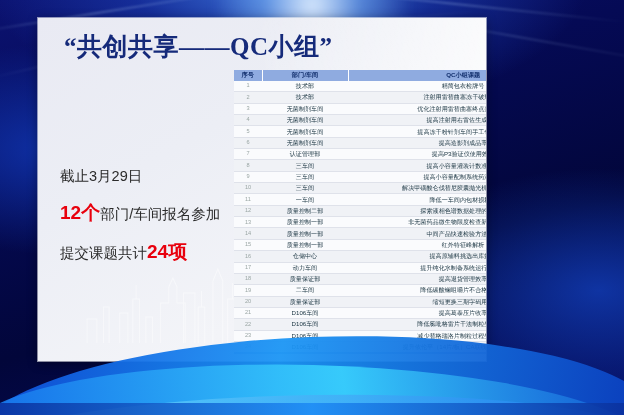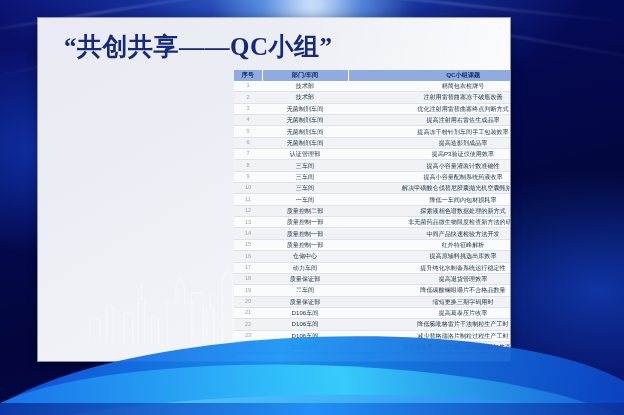--- a/index.html
+++ b/index.html
@@ -42,21 +42,20 @@
     background:linear-gradient(95deg,rgba(120,235,255,.75),rgba(25,120,240,.8));
     transform:rotate(-1deg);}
   .wave.w4{bottom:0;height:12px;border-radius:0;
     background:linear-gradient(90deg,rgba(8,40,150,.9),rgba(30,140,245,.9),rgba(8,40,150,.9));}
   
   .panel{
     position:absolute;left:38px;top:18px;width:448px;height:343px;
     background:linear-gradient(150deg,#e9eaf3 0%,#eceef5 35%,#f3f4f8 70%,#eef0f6 100%);
     box-shadow:0 0 0 1px rgba(255,255,255,.55), 0 2px 10px rgba(0,0,10,.45);
     overflow:hidden;
-    padding-left:24px;
   }
   .panel-shine{position:absolute;top:-30px;right:-40px;width:260px;height:120px;
     background:linear-gradient(115deg,rgba(255,255,255,0),rgba(255,255,255,.9));
     transform:rotate(-14deg);filter:blur(3px);pointer-events:none;}
   
   .skyline{position:absolute;left:0;bottom:18px;width:100%;height:96px;opacity:.5;pointer-events:none;}
   
   .title{
     position:absolute;left:26px;top:12px;
     font-family:"Liberation Serif","DejaVu Serif",serif;
@@ -131,20 +130,31 @@
         <path d="M132 96 V70 h8 V96"></path>
         <path d="M60 96 V72 h12 V96"></path>
         <path d="M80 96 V60 h7 V96"></path>
         <path d="M500 96 V54 h12 V96"></path>
         <path d="M518 96 V68 h10 V96"></path>
       </g>
     </svg>
 
     <div class="title">“共创共享——QC小组”</div>
 
+    <div class="stats">
+      <div class="stat-line">
+        <span>截止3月29日</span>
+      </div>
+      <div class="stat-line">
+        <span class="hl">12个</span><span>部门/车间报名参加</span>
+      </div>
+      <div class="stat-line">
+        <span>提交课题共计</span><span class="hl">24项</span>
+      </div>
+    </div>
 
     <div class="tbl-wrap">
       <table class="qc">
         <colgroup>
             <col class="c-idx">
             <col class="c-dept">
             <col class="c-topic">
           </colgroup>
         <thead>
           <tr>

